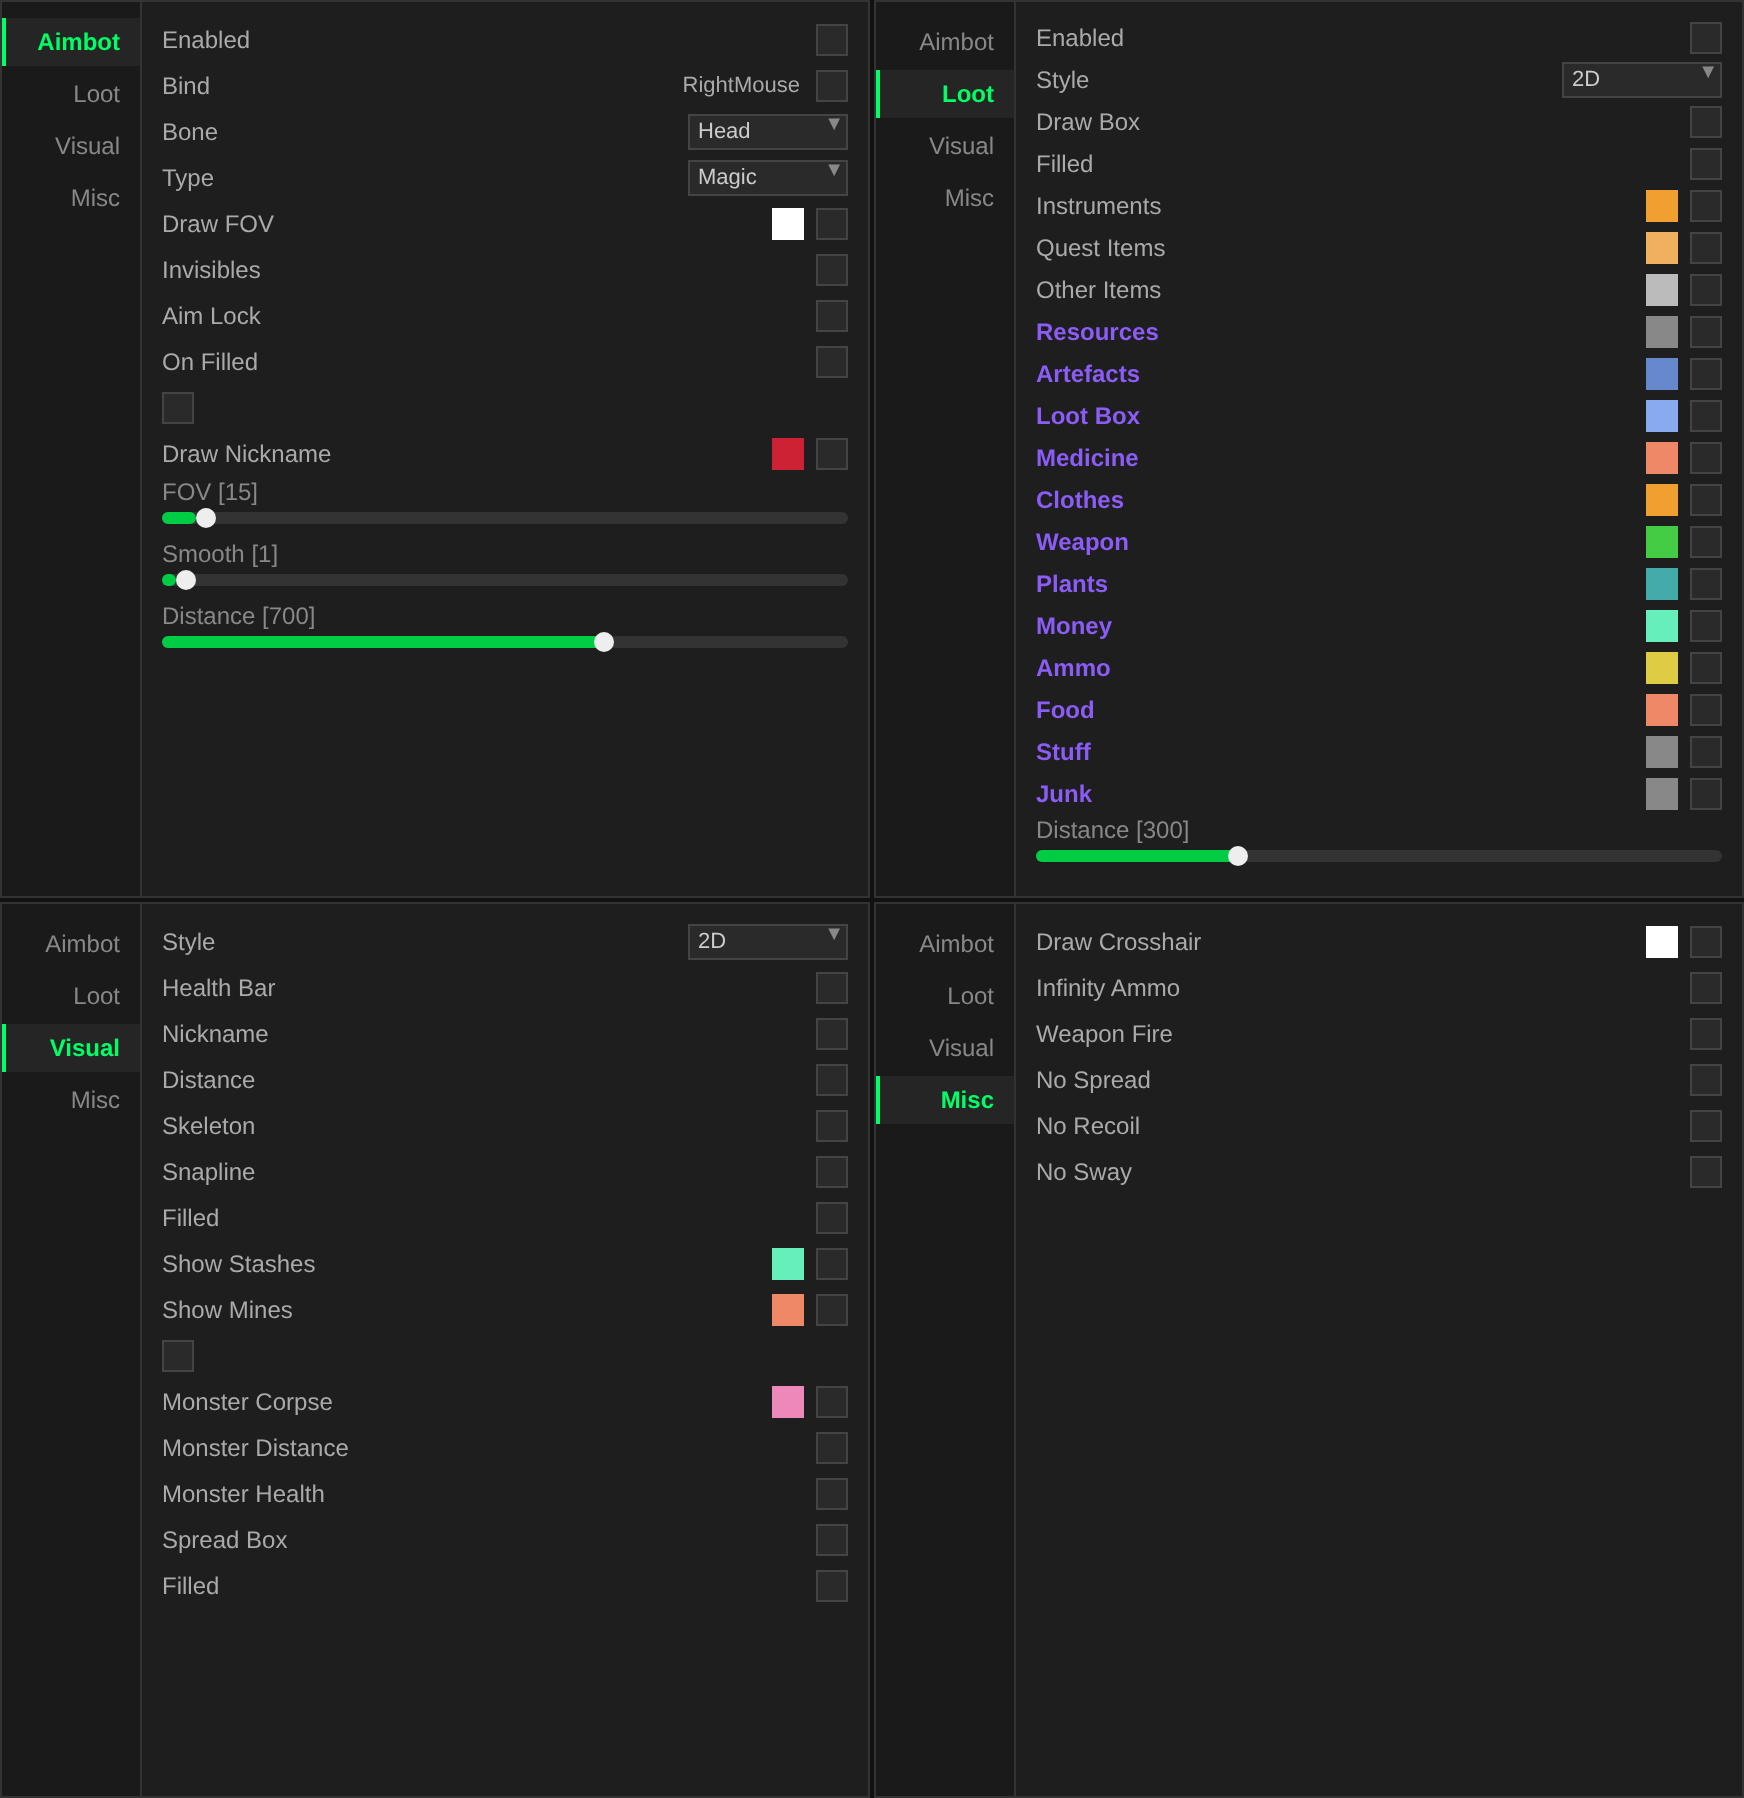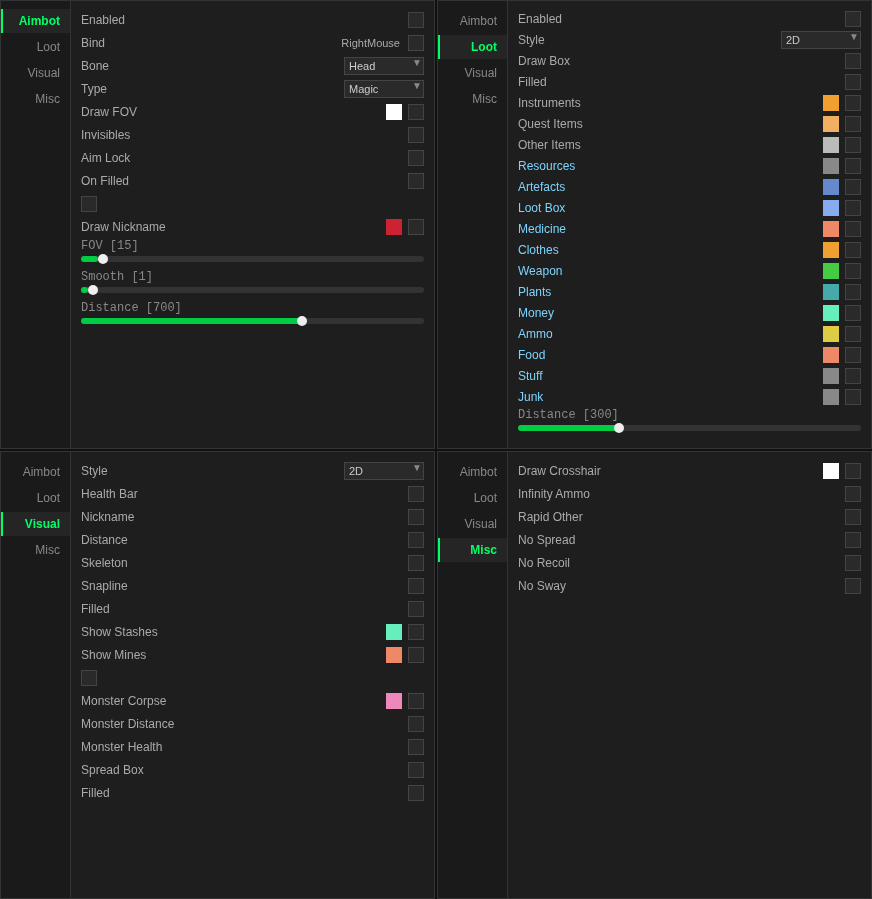--- a/index.html
+++ b/index.html
@@ -106,21 +106,20 @@
     }
     .dropdown-arrow {
       position: absolute;
       right: 2px;
       color: #888;
       font-size: 10px;
       pointer-events: none;
     }
     .slider-container {
       margin: 0 0 8px 0;
-      font-family: Liberation Mono, monospace;
     }
     .slider-label {
       color: #888;
       font-size: 12px;
       margin-bottom: 3px;
     }
     .slider-track {
       width: 100%;
       height: 6px;
       background: #333;
@@ -146,21 +145,21 @@
       display: flex;
       align-items: center;
       height: 20px;
       margin-bottom: 1px;
     }
     .loot-label {
       flex: 1;
       color: #aaa;
       font-size: 12px;
     }
-    .loot-label.dim { color: #7dd3fc; }
+    .loot-label.dim { color: #8b5cf6; font-weight: bold; }
     .white-swatch { background: #ffffff; }
     .salmon-swatch { background: #ee8866; }
     .mint-swatch { background: #66eebb; }
     .pink-swatch { background: #ee88bb; }
     .red-swatch { background: #cc2233; }
   </style>
 </head>
 <body>
 
 <div class="grid">
@@ -558,21 +557,21 @@
           <div class="toggle-btn"></div>
         </div>
       </div>
 
       <div class="row">
         <span class="row-label">Infinity Ammo</span>
         <div class="toggle-btn"></div>
       </div>
 
       <div class="row">
-        <span class="row-label">Rapid Other</span>
+        <span class="row-label">Weapon Fire</span>
         <div class="toggle-btn"></div>
       </div>
 
       <div class="row">
         <span class="row-label">No Spread</span>
         <div class="toggle-btn"></div>
       </div>
 
       <div class="row">
         <span class="row-label">No Recoil</span>

